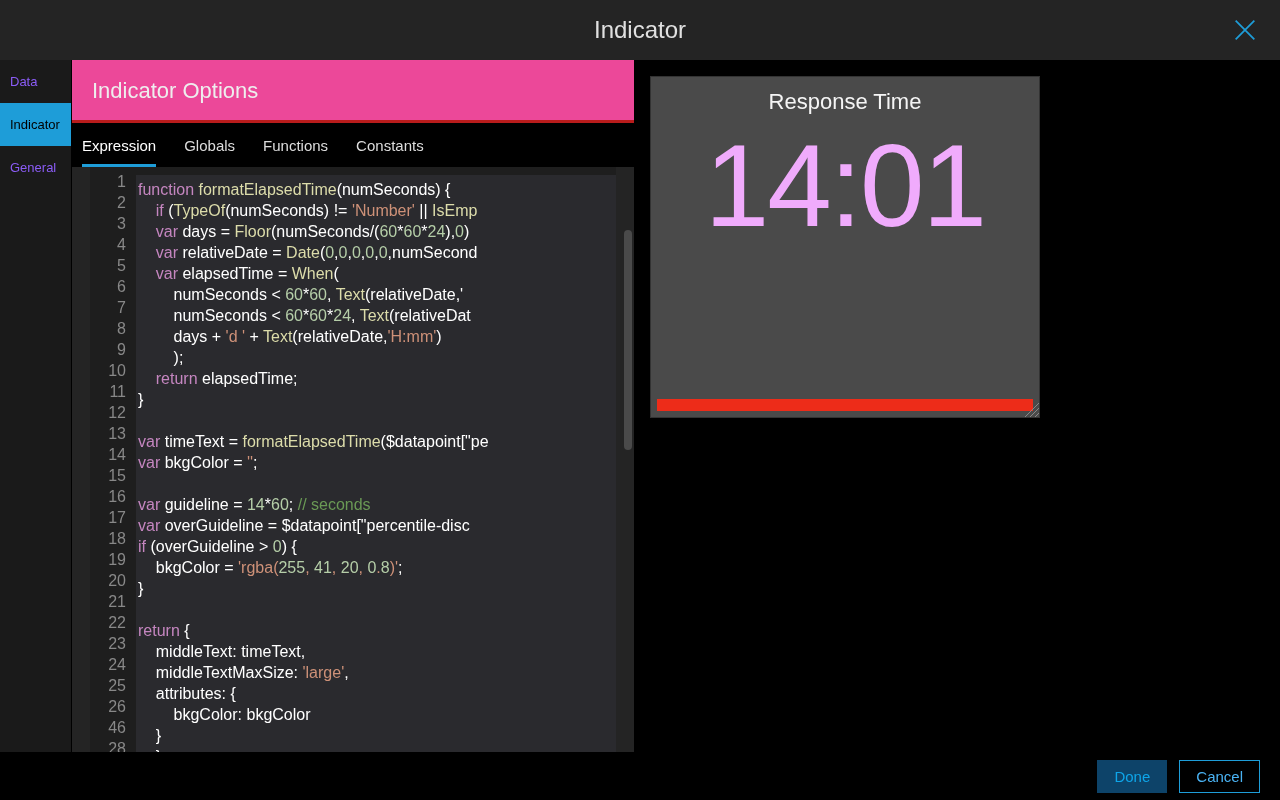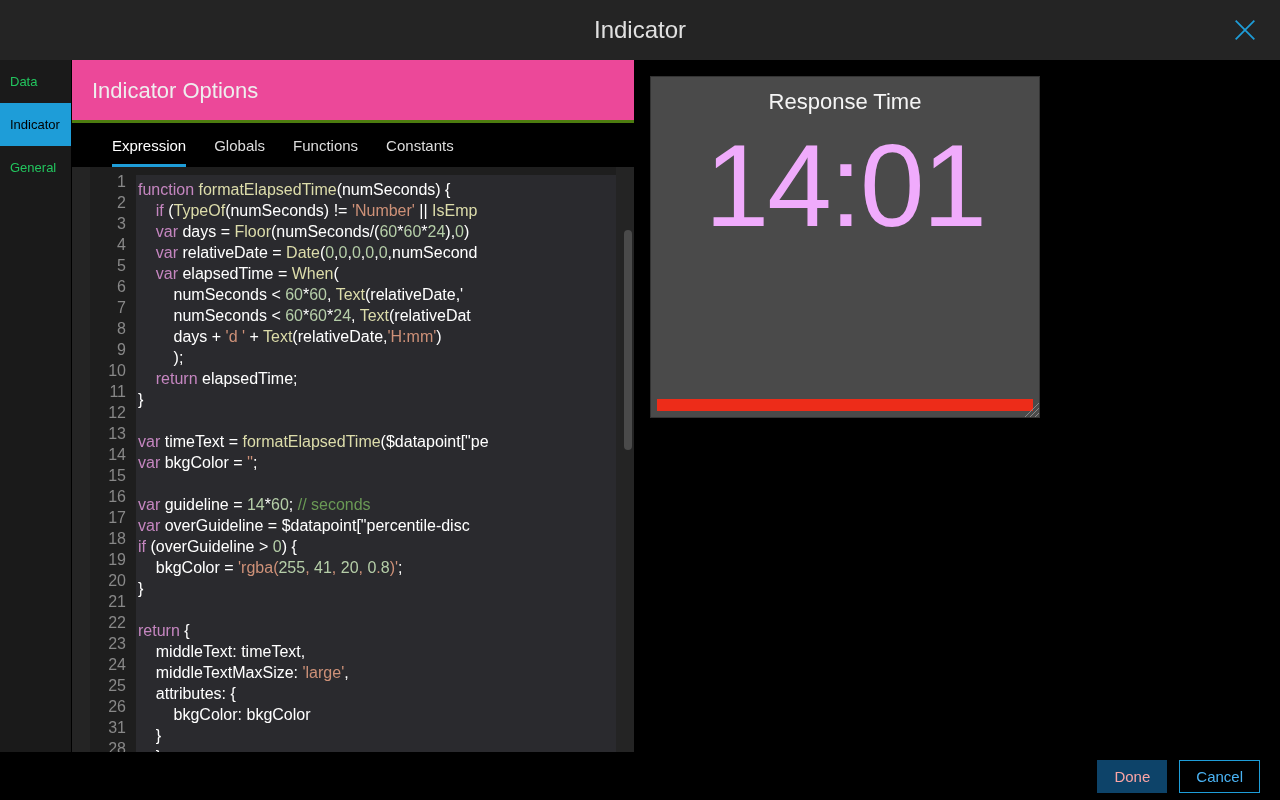--- a/index.html
+++ b/index.html
@@ -57,21 +57,21 @@
     .sidebar {
       width: 72px;
       background: #1a1a1a;
       display: flex;
       flex-direction: column;
       border-right: 1px solid #000;
     }
     .sidebar-item {
       padding: 14px 10px;
       font-size: 13px;
-      color: #22c55e;
+      color: #8b5cf6;
       cursor: pointer;
       background: #1a1a1a;
     }
     .sidebar-item.active {
       background: #1e9dd8;
       color: #000;
     }
     .content-left {
       width: 562px;
       display: flex;
@@ -82,23 +82,23 @@
     .panel-header {
       padding: 18px 20px 16px 20px;
       font-size: 22px;
       font-weight: 500;
       color: #eee;
       background: #ec4899;
     }
     .editor-tabs {
       display: flex;
       gap: 28px;
-      padding: 0 40px;
-      background: #000;
-      border-top: 3px solid #4d7c0f;
+      padding: 0 10px;
+      background: #000;
+      border-top: 3px solid #b91c1c;
     }
     .editor-tab {
       padding: 14px 0 10px 0;
       font-size: 15px;
       color: #ddd;
       cursor: pointer;
       border-bottom: 3px solid transparent;
     }
     .editor-tab.active {
       border-bottom: 3px solid #1e9dd8;
@@ -201,21 +201,21 @@
     .btn {
       padding: 7px 16px;
       font-size: 15px;
       cursor: pointer;
       border: 1px solid transparent;
       background: transparent;
       color: #fff;
     }
     .btn-done {
       background: #0d4369;
-      color: #fca5a5;
+      color: #0ea5e9;
     }
     .btn-cancel {
       border: 1px solid #1e9dd8;
       color: #4ab3f4;
     }
     .scroll-thumb {
       position: absolute;
       right: 2px;
       top: 170px;
       width: 8px;
@@ -274,21 +274,21 @@
           <div class="gutter-line">17</div>
           <div class="gutter-line">18</div>
           <div class="gutter-line">19</div>
           <div class="gutter-line">20</div>
           <div class="gutter-line">21</div>
           <div class="gutter-line">22</div>
           <div class="gutter-line">23</div>
           <div class="gutter-line">24</div>
           <div class="gutter-line">25</div>
           <div class="gutter-line">26</div>
-          <div class="gutter-line">31</div>
+          <div class="gutter-line">46</div>
           <div class="gutter-line">28</div>
         </div>
       <div class="code-body" id="code-body"><div class="code-line"><span class="tok-kw">function</span> <span class="tok-call">formatElapsedTime</span>(numSeconds) {</div><div class="code-line">    <span class="tok-kw">if</span> (<span class="tok-call">TypeOf</span>(numSeconds) != <span class="tok-str">'Number'</span> || <span class="tok-call">IsEmp</span></div><div class="code-line">    <span class="tok-kw">var</span> days = <span class="tok-call">Floor</span>(numSeconds/(<span class="tok-num">60</span>*<span class="tok-num">60</span>*<span class="tok-num">24</span>),<span class="tok-num">0</span>)</div><div class="code-line">    <span class="tok-kw">var</span> relativeDate = <span class="tok-call">Date</span>(<span class="tok-num">0</span>,<span class="tok-num">0</span>,<span class="tok-num">0</span>,<span class="tok-num">0</span>,<span class="tok-num">0</span>,numSecond</div><div class="code-line">    <span class="tok-kw">var</span> elapsedTime = <span class="tok-call">When</span>(</div><div class="code-line">        numSeconds &lt; <span class="tok-num">60</span>*<span class="tok-num">60</span>, <span class="tok-call">Text</span>(relativeDate,'</div><div class="code-line">        numSeconds &lt; <span class="tok-num">60</span>*<span class="tok-num">60</span>*<span class="tok-num">24</span>, <span class="tok-call">Text</span>(relativeDat</div><div class="code-line">        days + <span class="tok-str">'d '</span> + <span class="tok-call">Text</span>(relativeDate,<span class="tok-str">'H:mm'</span>)</div><div class="code-line">        );</div><div class="code-line">    <span class="tok-kw">return</span> elapsedTime;</div><div class="code-line">}</div><div class="code-line">&nbsp;</div><div class="code-line"><span class="tok-kw">var</span> timeText = <span class="tok-call">formatElapsedTime</span>($datapoint["pe</div><div class="code-line"><span class="tok-kw">var</span> bkgColor = <span class="tok-str">''</span>;</div><div class="code-line">&nbsp;</div><div class="code-line"><span class="tok-kw">var</span> guideline = <span class="tok-num">14</span>*<span class="tok-num">60</span>; <span class="tok-comment">// seconds</span></div><div class="code-line"><span class="tok-kw">var</span> overGuideline = $datapoint["percentile-disc</div><div class="code-line"><span class="tok-kw">if</span> (overGuideline &gt; <span class="tok-num">0</span>) {</div><div class="code-line">    bkgColor = <span class="tok-str">'rgba(<span class="tok-num">255</span>, <span class="tok-num">41</span>, <span class="tok-num">20</span>, <span class="tok-num">0</span>.<span class="tok-num">8</span>)'</span>;</div><div class="code-line">}</div><div class="code-line">&nbsp;</div><div class="code-line"><span class="tok-kw">return</span> {</div><div class="code-line">    middleText: timeText,</div><div class="code-line">    middleTextMaxSize: <span class="tok-str">'large'</span>,</div><div class="code-line">    attributes: {</div><div class="code-line">        bkgColor: bkgColor</div><div class="code-line">    }</div><div class="code-line">    }</div></div>
     </div>
     <div class="scroll-thumb"></div>
   </div>
 
   <div class="preview-pane">
     <div class="indicator-widget">
       <div class="indicator-title">Response Time</div>

